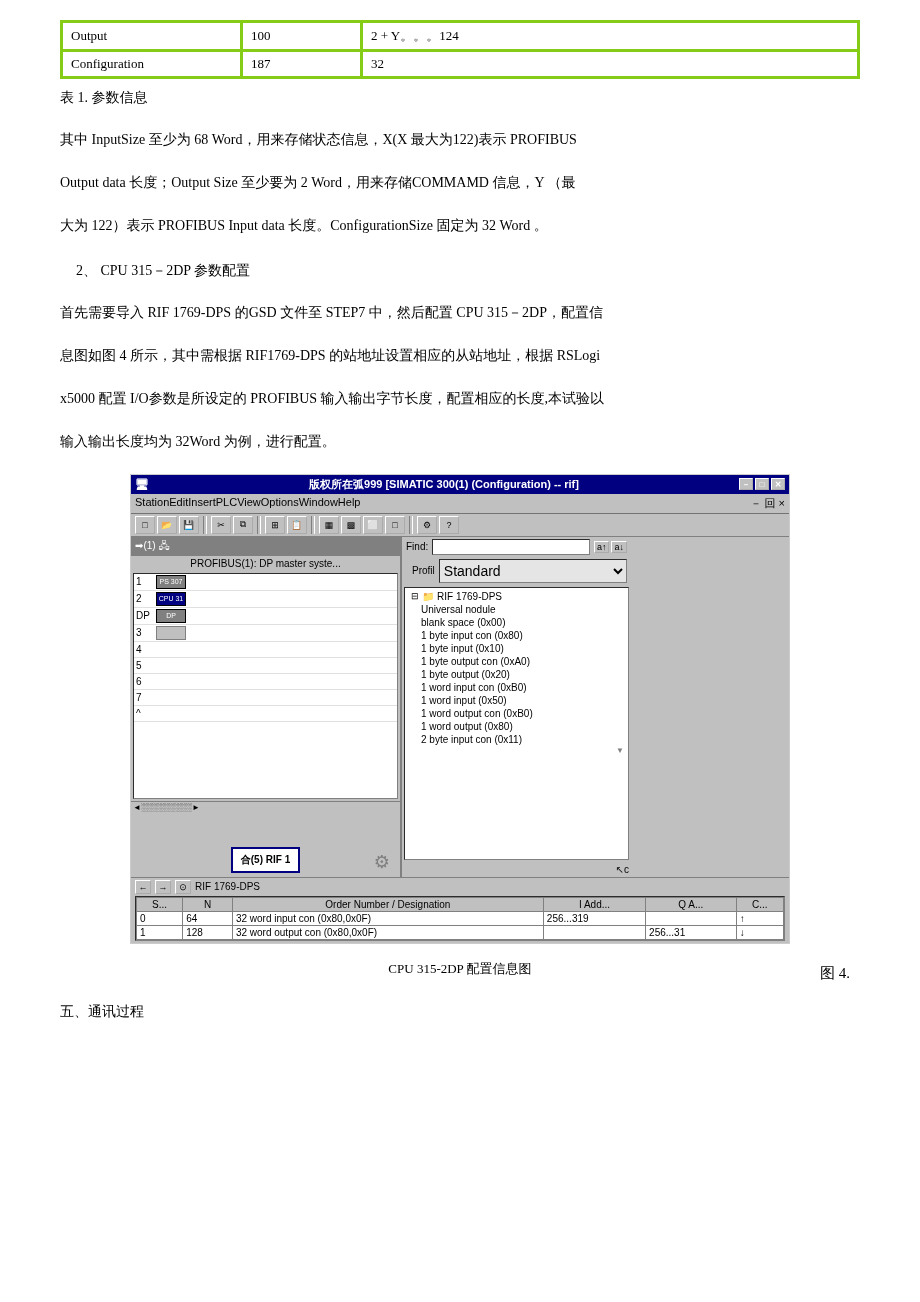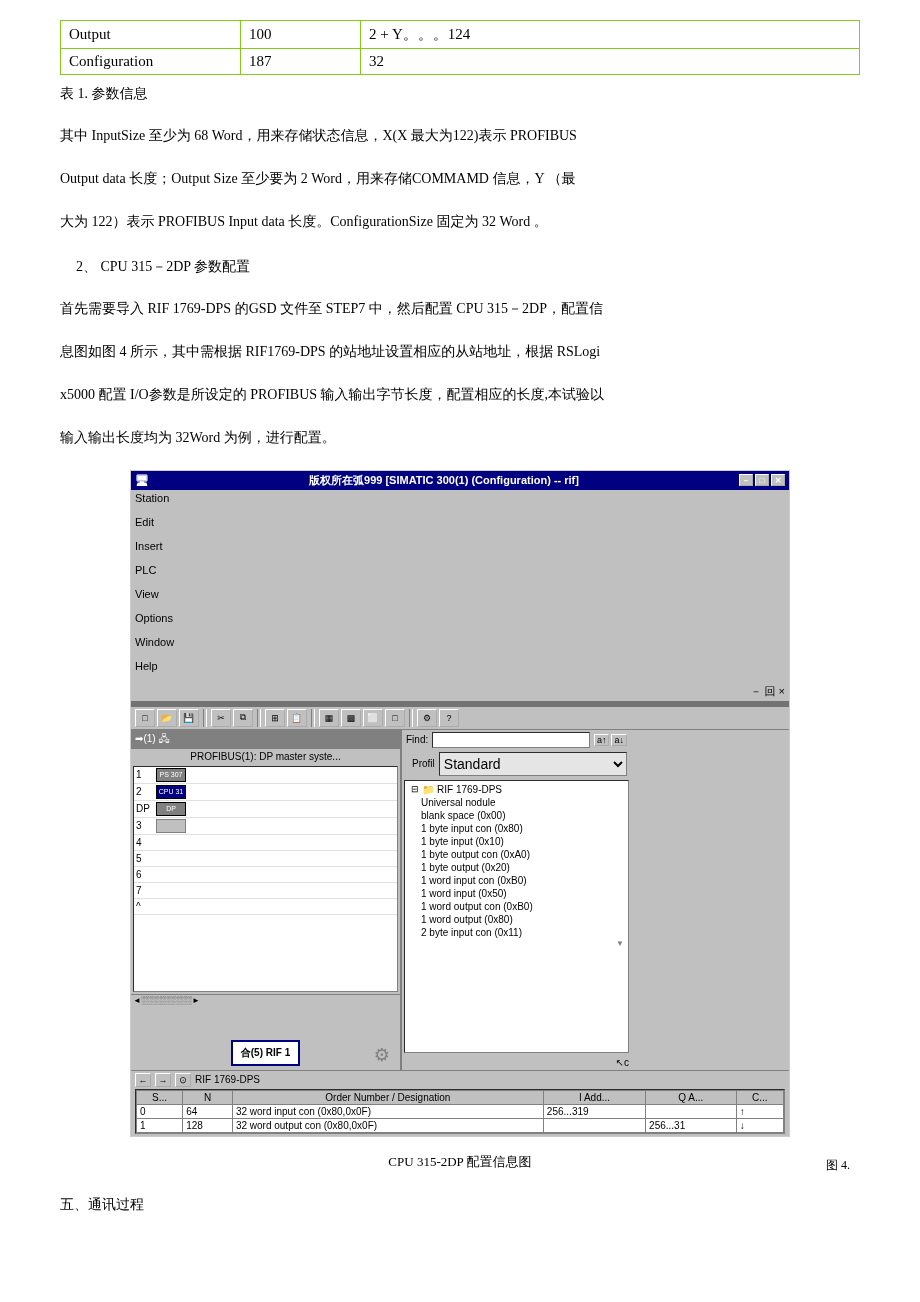--- a/index.html
+++ b/index.html
@@ -13,23 +13,23 @@
       padding: 20px 60px;
     }
 
     
     .info-table {
       width: 100%;
       border-collapse: collapse;
       margin-bottom: 10px;
     }
     .info-table td {
-      border: 1px solid #84cc16;
+      border: 3px solid #84cc16;
       padding: 4px 8px;
-      font-size: 15px;
+      font-size: 13px;
     }
     .info-table td:first-child { width: 180px; }
     .info-table td:nth-child(2) { width: 120px; }
 
     .table-caption {
       text-align: left;
       font-size: 14px;
       margin: 8px 0 18px 0;
     }
 
@@ -80,26 +80,25 @@
       font-size: 8px;
       display: inline-flex;
       align-items: center;
       justify-content: center;
       cursor: pointer;
     }
 
     
     .win-menubar {
       background: #c0c0c0;
-      border-bottom: 6px solid #737373;
-      padding: 2px 4px;
-      display: flex;
-      gap: 12px;
+      border-bottom: 1px solid #737373;
+      padding: 2px 4px;
+      display: flex;
+      gap: 0;
       font-size: 11px;
-      flex-direction: column;
     }
 
     
     .win-toolbar {
       background: #c0c0c0;
       border-bottom: 1px solid #808080;
       padding: 2px 4px;
       display: flex;
       gap: 2px;
       align-items: center;
@@ -330,21 +329,21 @@
     }
 
     
     .screenshot-caption {
       text-align: center;
       font-size: 13px;
       margin: 10px 0 6px 0;
     }
     .fig-label {
       float: right;
-      font-size: 12px;
+      font-size: 15px;
       margin-top: -20px;
       margin-right: 10px;
     }
 
     .final-section {
       font-size: 14px;
       line-height: 2.5;
       margin-top: 16px;
     }
   </style>

